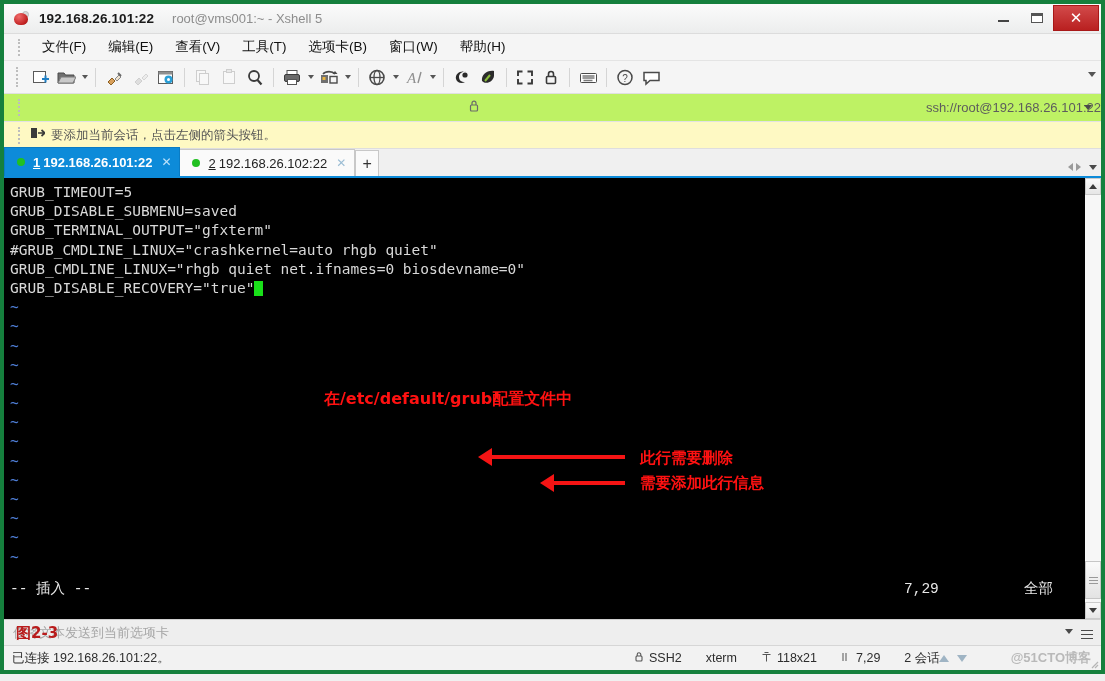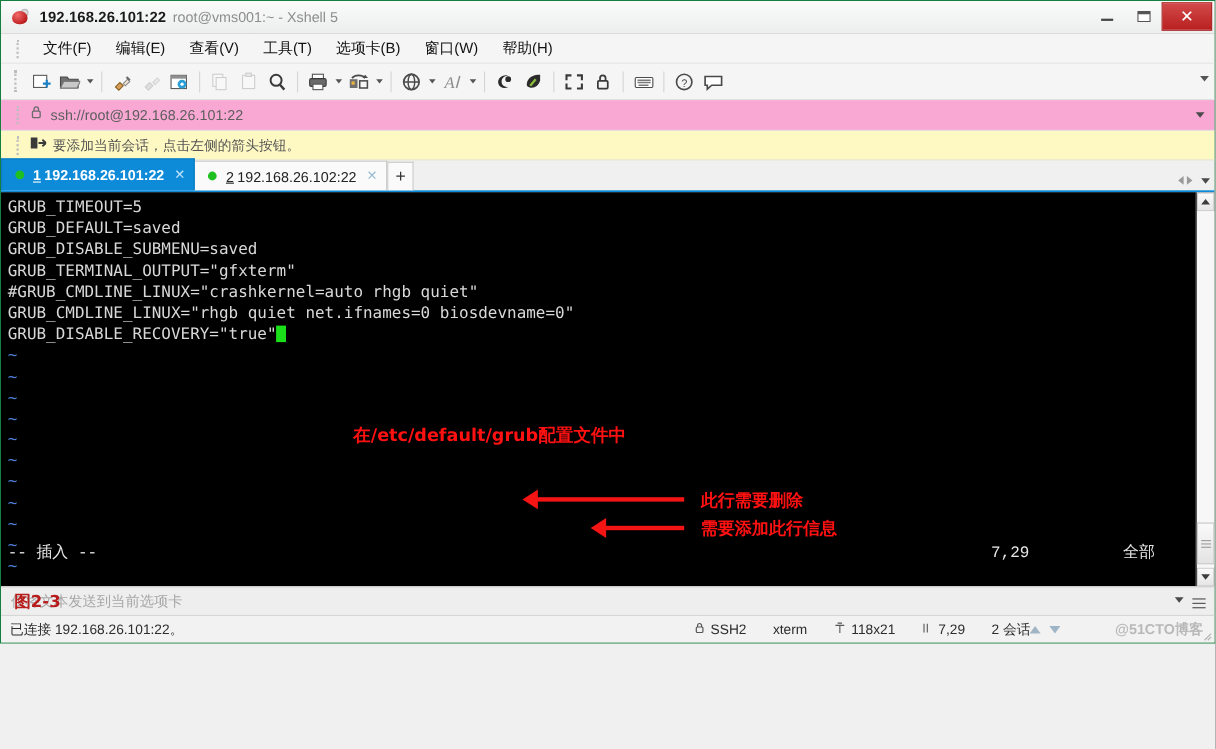--- a/index.html
+++ b/index.html
@@ -3,24 +3,24 @@
 <meta charset="utf-8">
 <style>
   * { box-sizing: border-box; margin: 0; padding: 0; }
   html, body {
     width: 1105px; height: 681px;
     font-family: "Liberation Sans", "DejaVu Sans", sans-serif;
     background: #f0f0f0;
     overflow: hidden;
   }
   #app {
-    width: 1105px; height: 585px;
+    width: 1105px; height: 674px;
     position: relative;
     background: #f5f5f5;
-    border: 1px solid #15803d;
+    border: 4px solid #15803d;
     display: flex; flex-direction: column;
   }
 
   
   .titlebar {
     height: 30px; min-height: 30px;
     background: linear-gradient(to bottom, #fbfbfb, #eceded);
     display: flex; align-items: center;
     border-bottom: 1px solid #dcdcdc;
     position: relative;
@@ -37,21 +37,21 @@
   .app-icon .tail {
     position: absolute; left: 9px; top: 1px;
     width: 7px; height: 7px; border-radius: 50%;
     background: #d8d8d8; border: 1px solid #bbb;
   }
   .title-main {
     font-size: 13.5px; font-weight: bold; color: #1a1a1a;
     letter-spacing: .1px;
   }
   .title-sub {
-    font-size: 13px; color: #8d8d8d; margin-left: 6px;
+    font-size: 13px; color: #8d8d8d; margin-left: 18px;
   }
   .winbtns { position: absolute; right: 0; top: 0; height: 30px; display: flex; }
   .winbtn {
     width: 33px; height: 28px; display: flex; align-items: center; justify-content: center;
   }
   .winbtn.min .g { width: 11px; height: 2px; background: #444; margin-top: 6px; }
   .winbtn.max .g {
     width: 12px; height: 10px; border: 1px solid #555; border-top-width: 3px;
     background: #fff;
   }
@@ -103,22 +103,22 @@
   .tb-sep { width: 1px; height: 19px; background: #d5d5d5; margin: 0 5px; }
   .tb-overflow { position: absolute; right: 5px; top: 11px; }
   .tb-overflow i {
     width: 0; height: 0; border-left: 4px solid transparent; border-right: 4px solid transparent;
     border-top: 5px solid #555; display: block;
   }
 
   
   .addrbar {
     height: 28px; min-height: 28px; display: flex; align-items: center;
-    background: #f9a8d4; border-bottom: 1px solid #e2e2e2;
-    padding-left: 14px; position: relative;
+    background: #bef264; border-bottom: 1px solid #e2e2e2;
+    padding-left: 14px; position: relative; justify-content: space-between;
   }
   .addrbar .grip { width: 3px; height: 17px; margin-right: 9px; border-left: 2px dotted #bdbdbd; }
   .addr-text { font-size: 13px; color: #5d5d5d; margin-left: 7px; }
   .addr-caret { position: absolute; right: 9px; top: 11px; }
   .addr-caret i {
     width: 0; height: 0; border-left: 4px solid transparent; border-right: 4px solid transparent;
     border-top: 5px solid #4a4a4a; display: block;
   }
 
   
@@ -529,21 +529,20 @@
     <div class="tab-nav">
       <div class="ar l"></div>
       <div class="ar r"></div>
       <div class="dn"></div>
     </div>
   </div>
 
   <div class="term-wrap">
     <div class="term">
       <div class="tline">GRUB_TIMEOUT=5</div>
-      <div class="tline">GRUB_DEFAULT=saved</div>
       <div class="tline">GRUB_DISABLE_SUBMENU=saved</div>
       <div class="tline">GRUB_TERMINAL_OUTPUT="gfxterm"</div>
       <div class="tline">#GRUB_CMDLINE_LINUX="crashkernel=auto rhgb quiet"</div>
       <div class="tline">GRUB_CMDLINE_LINUX="rhgb quiet net.ifnames=0 biosdevname=0"</div>
       <div class="tline"><span>GRUB_DISABLE_RECOVERY="true"</span><span class="cursor"></span></div>
 
       <div class="tline tilde">~</div>
       <div class="tline tilde">~</div>
       <div class="tline tilde">~</div>
       <div class="tline tilde">~</div>

